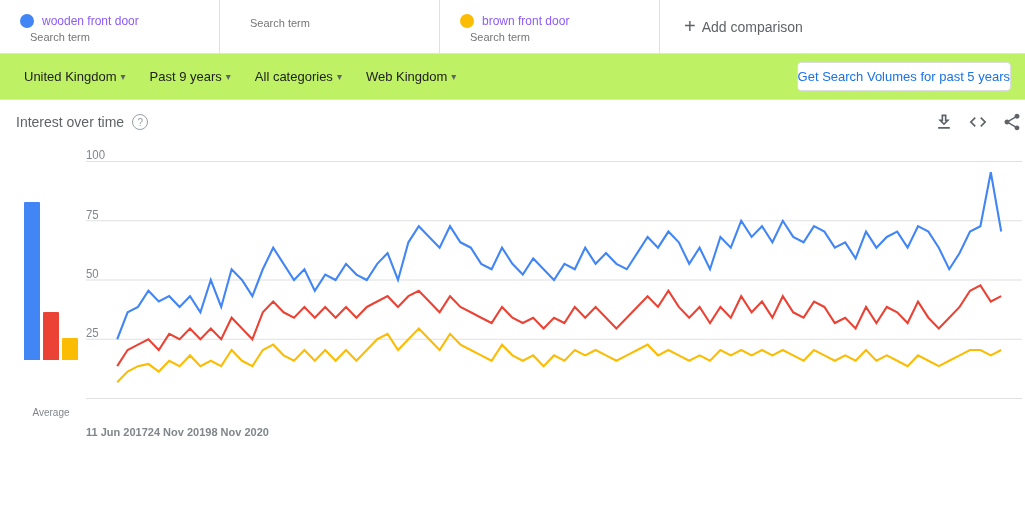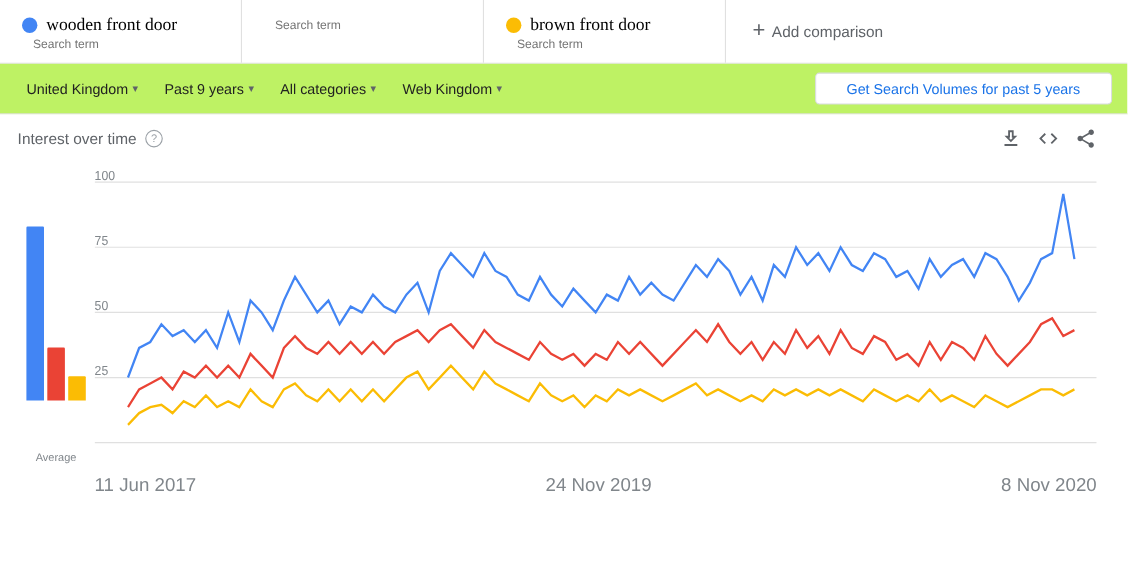--- a/index.html
+++ b/index.html
@@ -15,24 +15,23 @@
       flex-direction: column;
       padding: 14px 20px 10px 20px;
       border-right: 1px solid #e0e0e0;
       min-width: 220px;
     }
     .term-item:last-child { border-right: none; }
     .term-label {
       display: flex;
       align-items: center;
       gap: 8px;
-      font-size: 16px;
+      font-size: 12px;
       font-weight: 400;
-      color: #000000;
-      font-family: Liberation Serif, serif;
+      color: #8b5cf6;
     }
     .term-dot {
       width: 14px;
       height: 14px;
       border-radius: 50%;
       flex-shrink: 0;
     }
     .term-sub {
       font-size: 11px;
       color: #757575;
@@ -74,33 +73,33 @@
       color: #212121;
       cursor: pointer;
       border-radius: 4px;
     }
     .filter-btn .chevron {
       font-size: 10px;
       color: #5f6368;
     }
     .get-volumes-btn {
       margin-left: auto;
-      padding: 6px 28px;
+      padding: 6px 0;
       border: 1px solid #dadce0;
       background: #fff;
       border-radius: 4px;
       font-size: 13px;
       color: #1a73e8;
       cursor: pointer;
       white-space: nowrap;
     }
 
     
     .chart-section {
-      padding: 12px 28px 0 16px;
+      padding: 12px 3px 0 16px;
       background: #fff;
     }
     .chart-title-row {
       display: flex;
       align-items: center;
       justify-content: space-between;
       margin-bottom: 4px;
     }
     .chart-title {
       display: flex;
@@ -166,24 +165,25 @@
       flex: 1;
       position: relative;
       height: 280px;
     }
     svg.line-chart {
       width: 100%;
       height: 100%;
     }
     .x-axis-labels {
       display: flex;
-      justify-content: space-between;
+      justify-content: flex-start;
       padding: 2px 0 0 0;
-      font-size: 17px;
+      font-size: 11px;
       color: #80868b;
+      font-weight: bold;
     }
     .x-label { text-align: center; }
   </style>
 </head>
 <body>
 
 <div class="header-terms">
   <div class="term-item">
     <div class="term-label">
       <span class="term-dot" style="background:#4285f4"></span>

